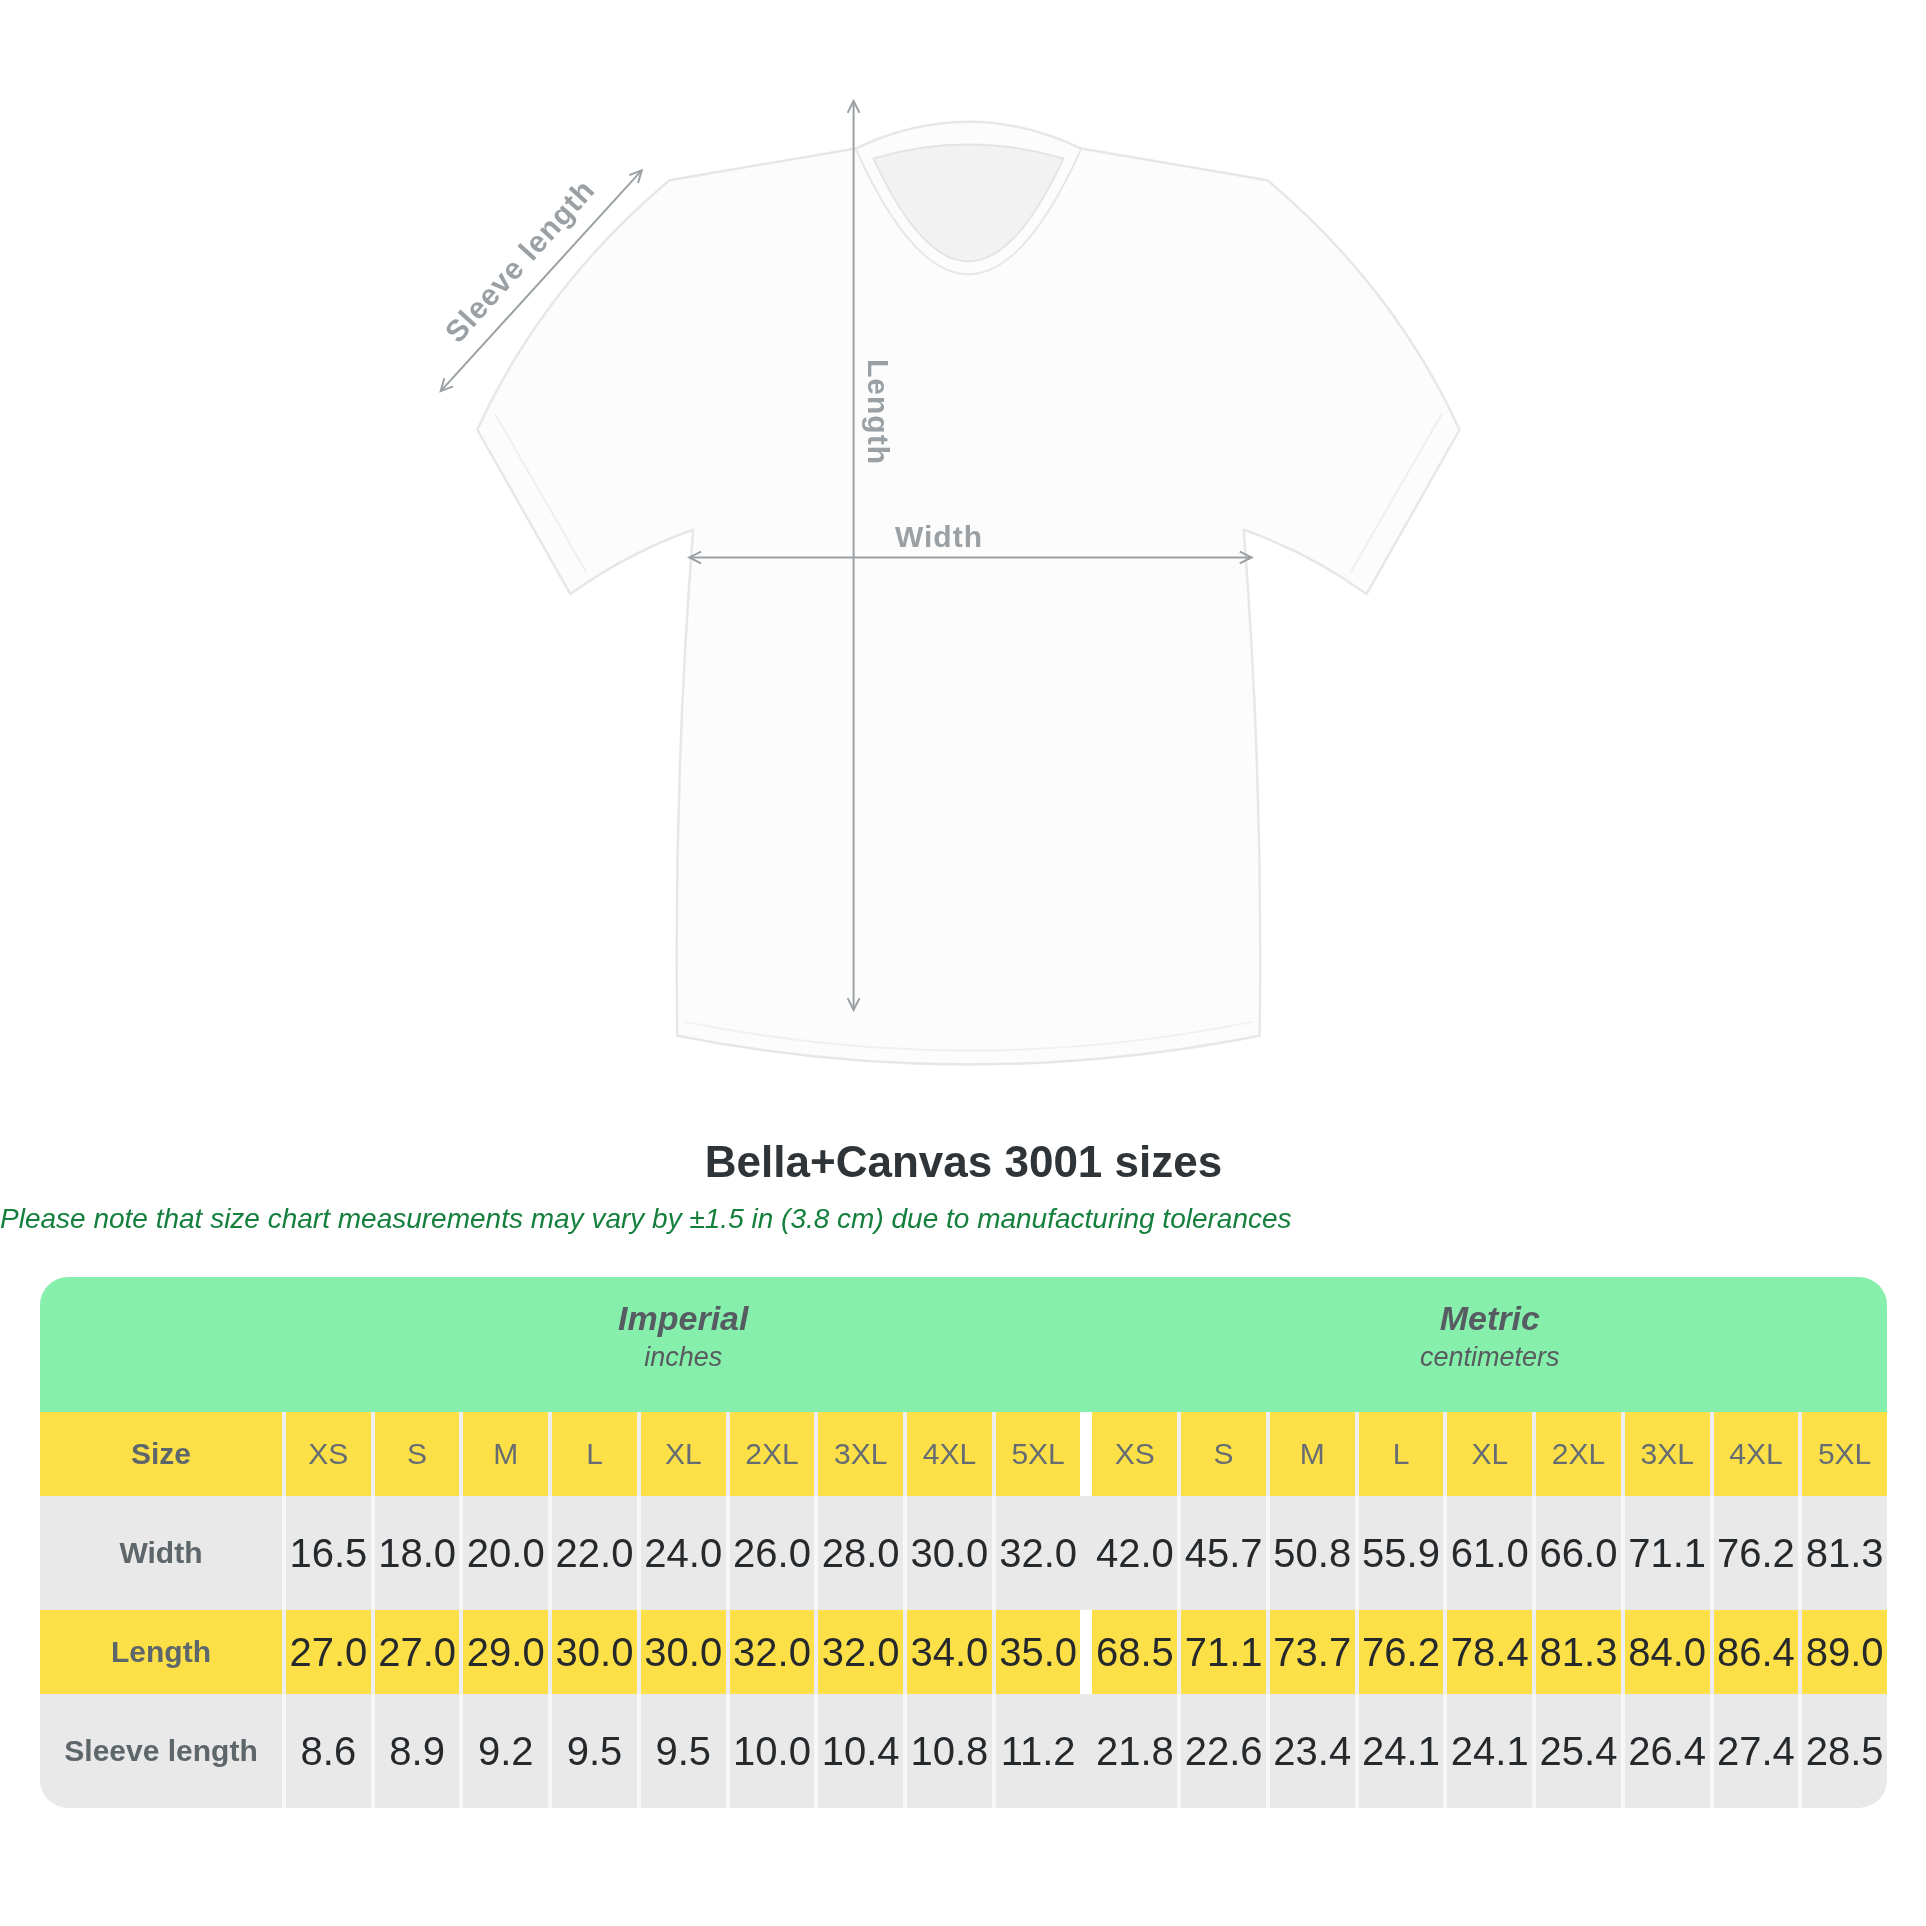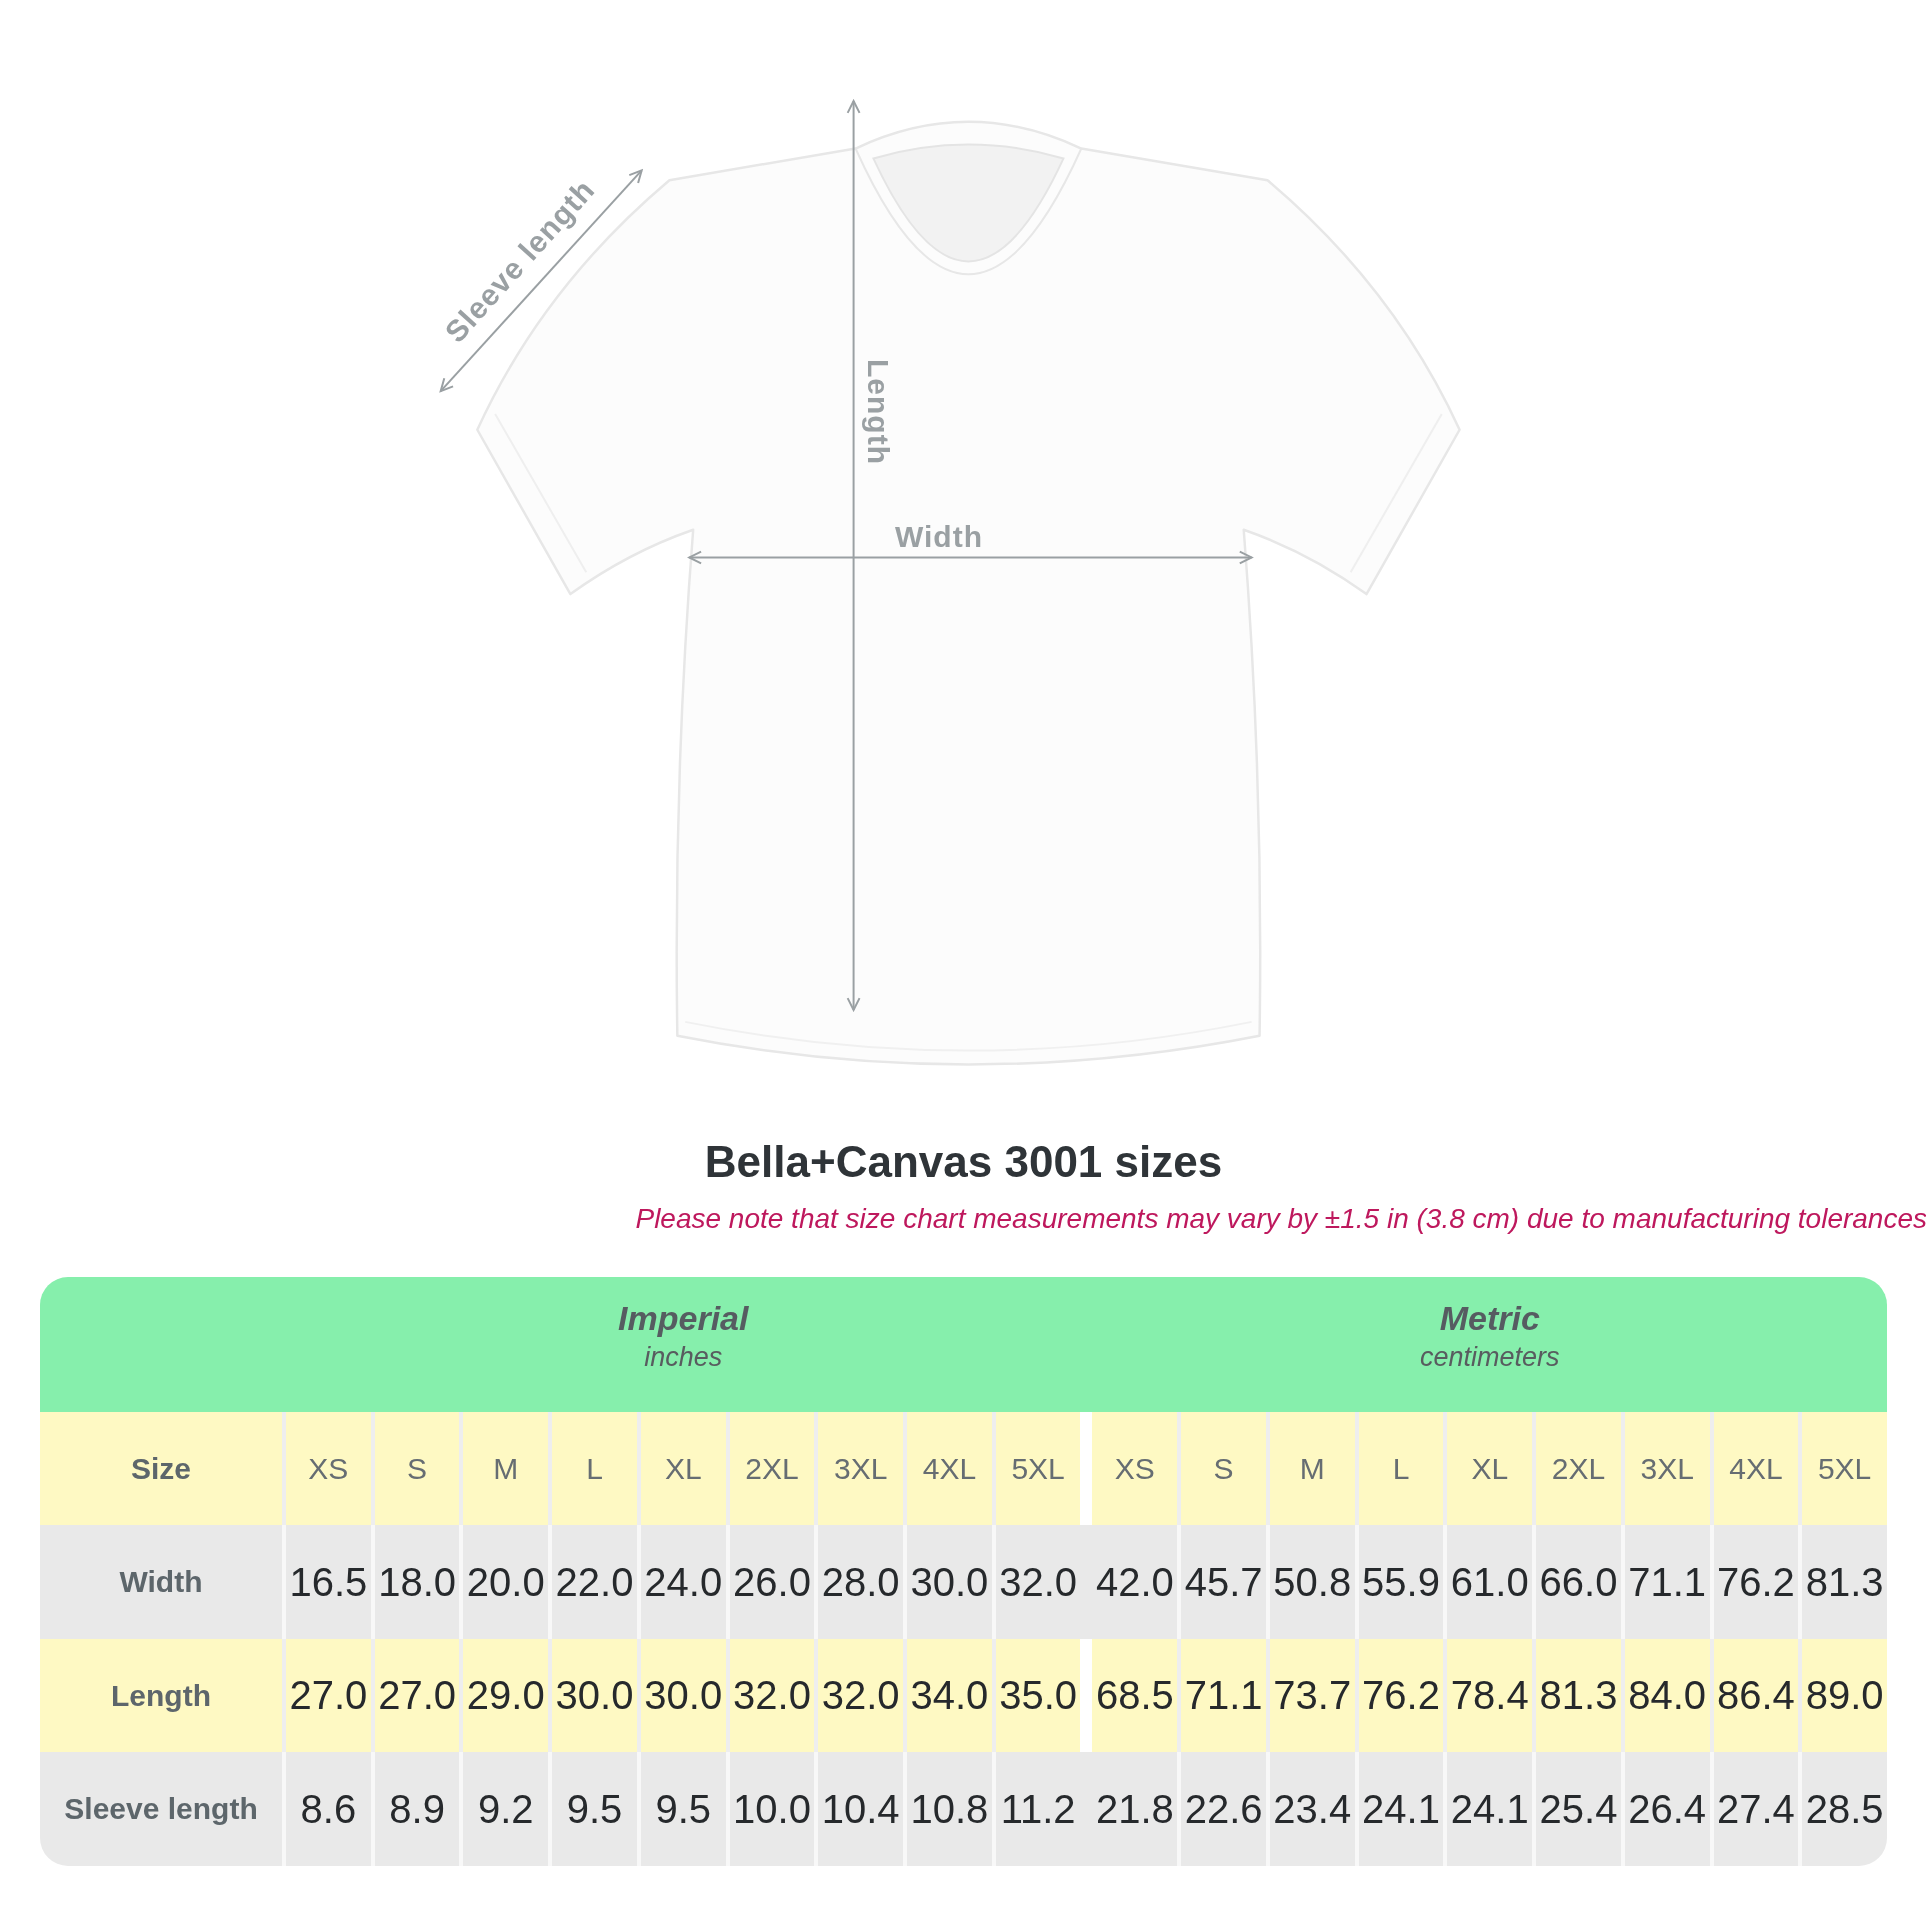--- a/index.html
+++ b/index.html
@@ -11,38 +11,38 @@
   .diagram svg{position:absolute;left:0;top:0;}
   .dlabel{position:absolute;font-weight:bold;font-size:30px;color:#9aa0a3;
     letter-spacing:1px;white-space:nowrap;}
   .lbl-sleeve{left:520px;top:261px;transform:translate(-50%,-50%) rotate(-48deg);}
   .lbl-length{left:878px;top:412px;transform:translate(-50%,-50%) rotate(90deg);}
   .lbl-width{left:939px;top:537px;transform:translate(-50%,-50%);}
 
   
   .title{margin:28px 0 0 0;text-align:center;font-size:44px;font-weight:bold;
     color:#2f3438;line-height:1.15;}
-  .subtitle{margin:14px 0 0 0;text-align:right;font-size:28px;font-style:italic;
-    color:#be185d;line-height:1.2;}
+  .subtitle{margin:14px 0 0 0;text-align:left;font-size:28px;font-style:italic;
+    color:#15803d;line-height:1.2;}
 
   
   .size-table{margin:42px 40px 0 40px;
     --cols:242px 4px repeat(8, 1fr 4px) 1fr 12px repeat(8, 1fr 4px) 1fr;}
   .unit-panel{display:grid;grid-template-columns:var(--cols);height:135px;
     background:#86efac;border-radius:28px 28px 0 0;}
   .unit-block{display:flex;flex-direction:column;align-items:center;justify-content:flex-start;
     padding-top:22px;}
   .unit-imperial{grid-column:3/20;}
   .unit-metric{grid-column:21/38;}
   .unit-name{font-size:34px;font-weight:bold;font-style:italic;color:#565c61;}
   .unit-sub{margin-top:4px;font-size:27px;font-style:italic;color:#585c5f;}
 
   .table-rows{border-radius:0 0 28px 28px;overflow:hidden;}
   .trow{display:grid;grid-template-columns:var(--cols);}
-  .trow.r-white{background:#fef9c3;height:113px;}
+  .trow.r-white{background:#fde047;height:84px;}
   .trow.r-gray{background:#e9e9e9;height:114px;}
   .trow .cell{display:flex;align-items:center;justify-content:center;}
   .trow.r-white .sep{background:#eeeeee;}
   .trow.r-gray .sep{background:#f8f8f8;}
   .trow .gap{background:transparent;}
   .trow.r-white .gap{background:#ffffff;}
   .head-label,.row-label{font-size:30px;font-weight:bold;color:#5d666b;}
   .size-label{font-size:30px;font-weight:normal;color:#666d72;}
   .num{font-size:40px;color:#26292c;border-radius:20px;}
 </style>

